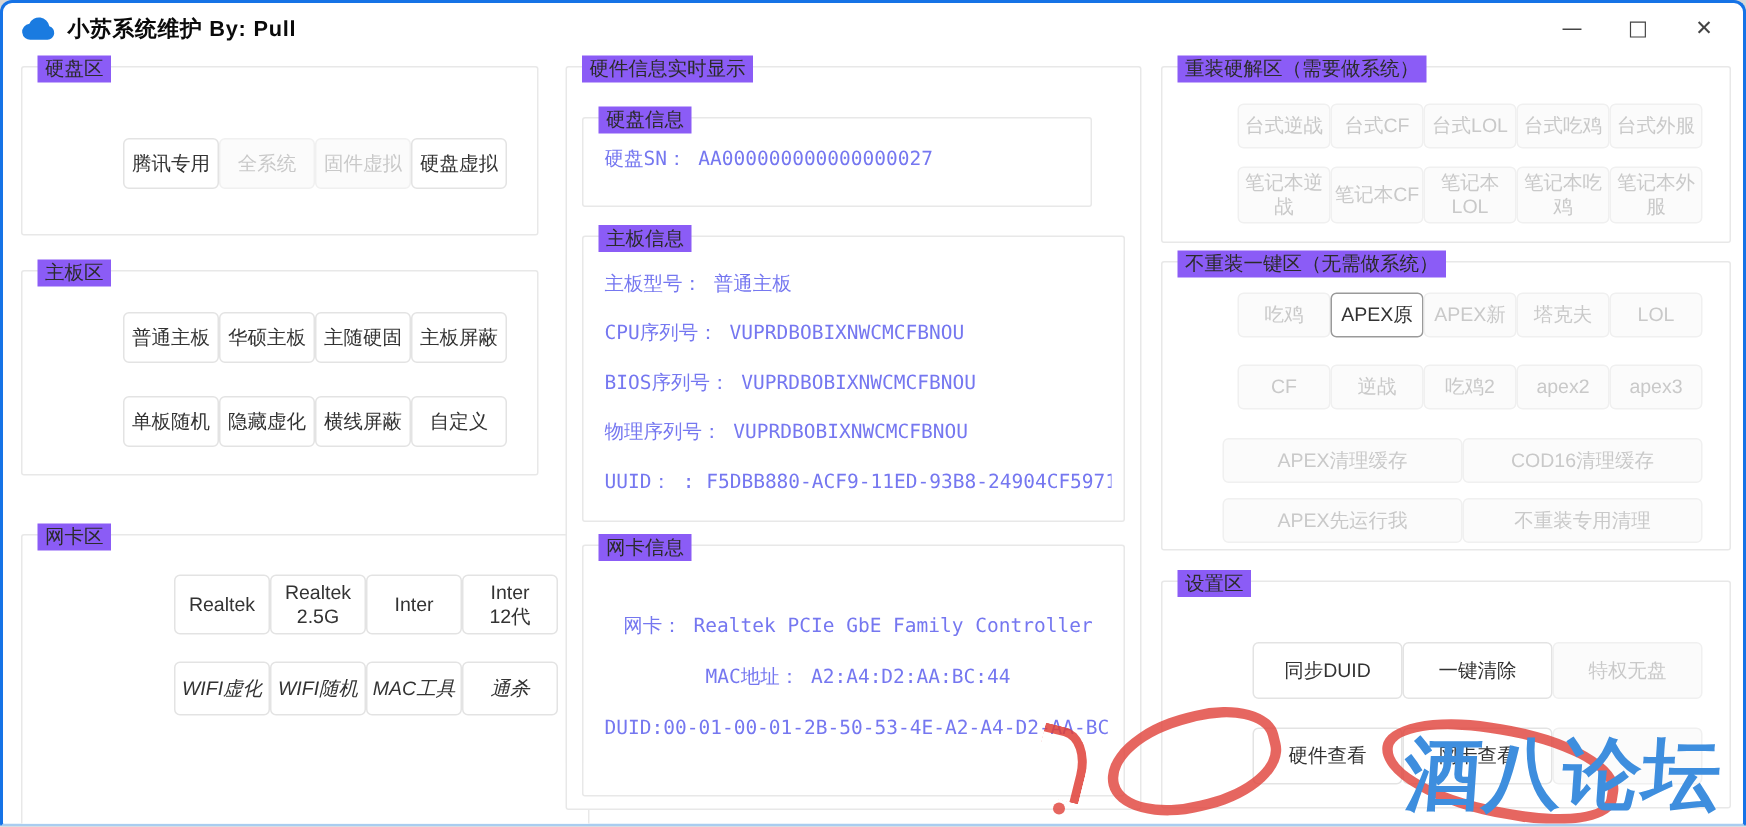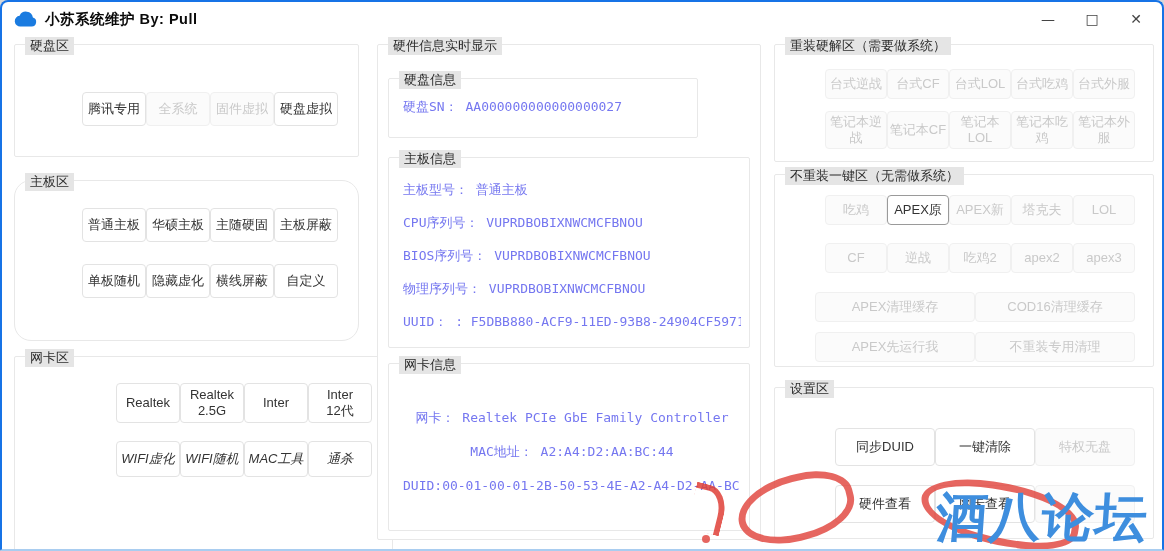--- a/index.html
+++ b/index.html
@@ -15,21 +15,21 @@
     border-radius:8px 8px 2px 2px; overflow:hidden;
   }
   
   .titlebar{position:absolute; top:0; left:0; right:0; height:34px; display:flex; align-items:center; padding-left:12px;}
   .cloud{width:24px; height:17px; margin-right:7px; flex:0 0 auto;}
   .title{font-weight:bold; font-size:14.5px; color:#0a0a0a; letter-spacing:.5px;}
   .controls{position:absolute; right:4px; top:0; height:34px; display:flex;}
   .ctrl{width:44px; height:34px; display:flex; align-items:center; justify-content:center; color:#444; font-size:14px; cursor:pointer; background:transparent; border:none; font-family:"DejaVu Sans",sans-serif;}
   
   .box{position:absolute; border:1px solid var(--boxborder); border-radius:2px; background:#fff;}
-  .box-label{position:absolute; top:-8px; left:10px; background:#e5e5e5; padding:0 5px; font-size:13px; color:#2b2b2b; white-space:nowrap;}
+  .box-label{position:absolute; top:-8px; left:10px; background:#8b5cf6; padding:0 5px; font-size:13px; color:#2b2b2b; white-space:nowrap;}
   
   .btn{
     background:#fff; border:1px solid var(--border); border-radius:4px; color:var(--ink);
     font-size:13px; font-family:"Liberation Sans",sans-serif; display:flex; align-items:center; justify-content:center;
     white-space:pre-line; text-align:center; line-height:1.25; cursor:pointer; padding:0;
   }
   .btn.disabled{color:var(--dis); border-color:var(--disborder); background:#fbfbfb; cursor:default;}
   .btn.strong{border-color:#9a9a9a;}
   .row{position:absolute; left:18px; right:18px; display:flex; justify-content:flex-end;}
   .row4{left:20px; right:20px;}
@@ -72,21 +72,21 @@
   <div class="box" style="left:12px; top:42px; width:345px; height:113px;">
     <span class="box-label">硬盘区</span>
     <div class="row row4" style="top:47px;">
         <button class="btn">腾讯专用</button>
         <button class="btn disabled">全系统</button>
         <button class="btn disabled">固件虚拟</button>
         <button class="btn">硬盘虚拟</button>
       </div>
   </div>
 
-  <div class="box" style="left:12px; top:178px; width:345px; height:161px;border-radius:17px;">
+  <div class="box" style="left:12px; top:178px; width:345px; height:137px;">
     <span class="box-label">主板区</span>
     <div class="row row4" style="top:27px;">
         <button class="btn">普通主板</button>
         <button class="btn">华硕主板</button>
         <button class="btn">主随硬固</button>
         <button class="btn">主板屏蔽</button>
       </div>
     <div class="row row4" style="top:83px;">
         <button class="btn">单板随机</button>
         <button class="btn">隐藏虚化</button>
@@ -109,21 +109,21 @@
         <button class="btn">WIFI虚化</button>
         <button class="btn">WIFI随机</button>
         <button class="btn">MAC工具</button>
         <button class="btn">通杀</button>
       </div>
   </div>
 
   <div class="box" style="left:375px; top:42px; width:384px; height:496px;">
     <span class="box-label">硬件信息实时显示</span>
 
-    <div class="box" style="left:10px; top:33px; width:310px; height:60px;">
+    <div class="box" style="left:10px; top:33px; width:340px; height:60px;">
       <span class="box-label">硬盘信息</span>
       <div class="info-lines" style="padding-top:20px;">
           <div>硬盘SN： AA000000000000000027</div>
         </div>
     </div>
 
     <div class="box" style="left:10px; top:112px; width:362px; height:191px;">
       <span class="box-label">主板信息</span>
       <div class="info-lines" style="padding-top:24px; gap:17px;">
           <div>主板型号： 普通主板</div>

